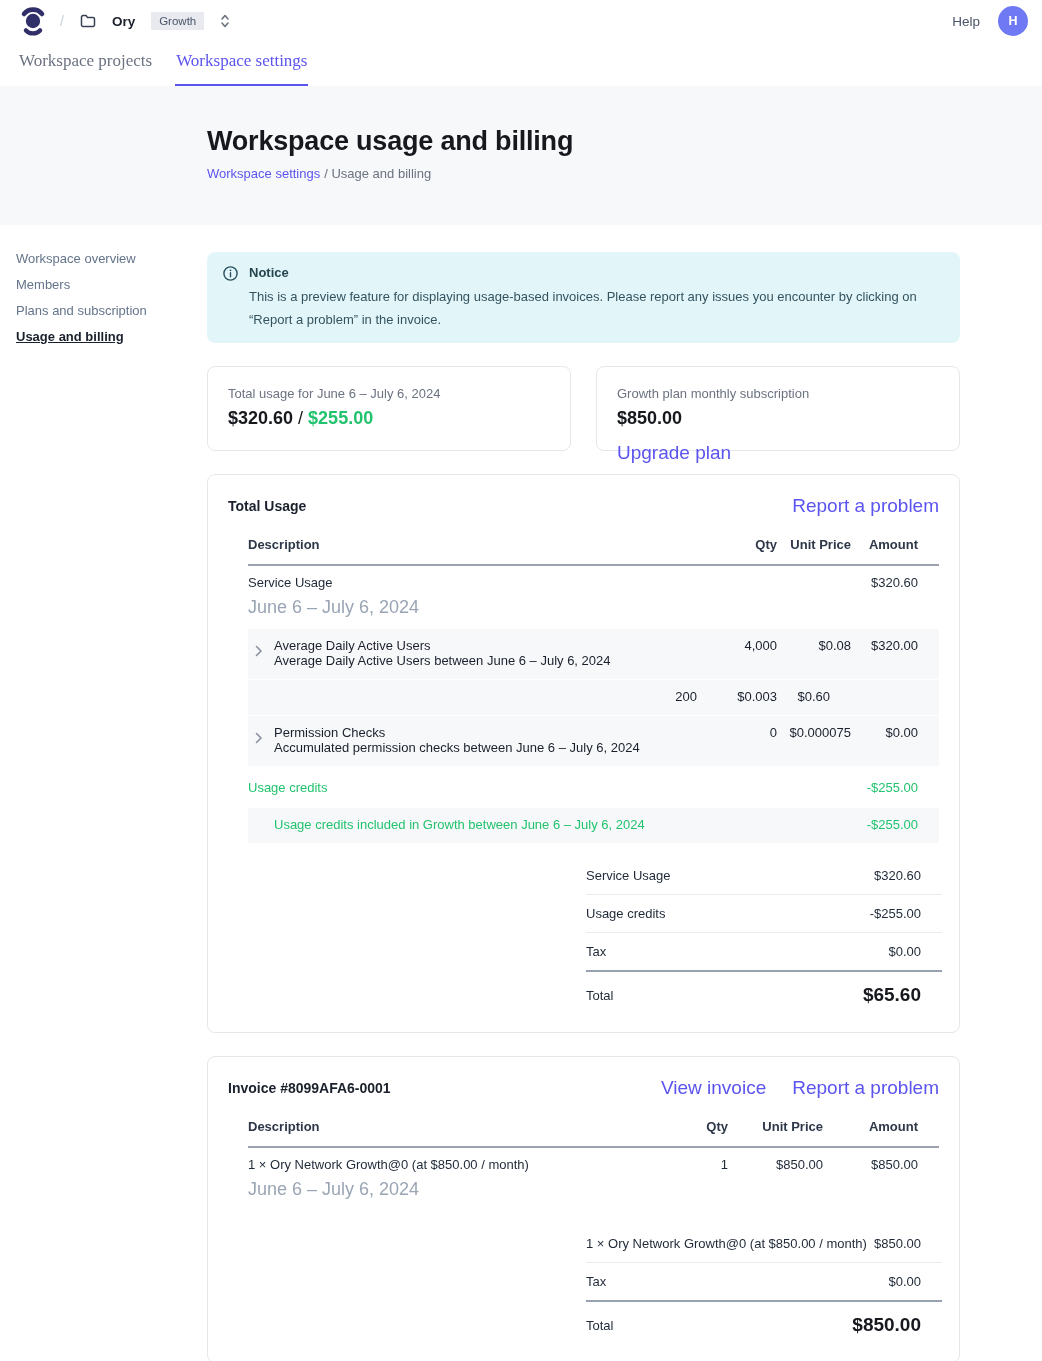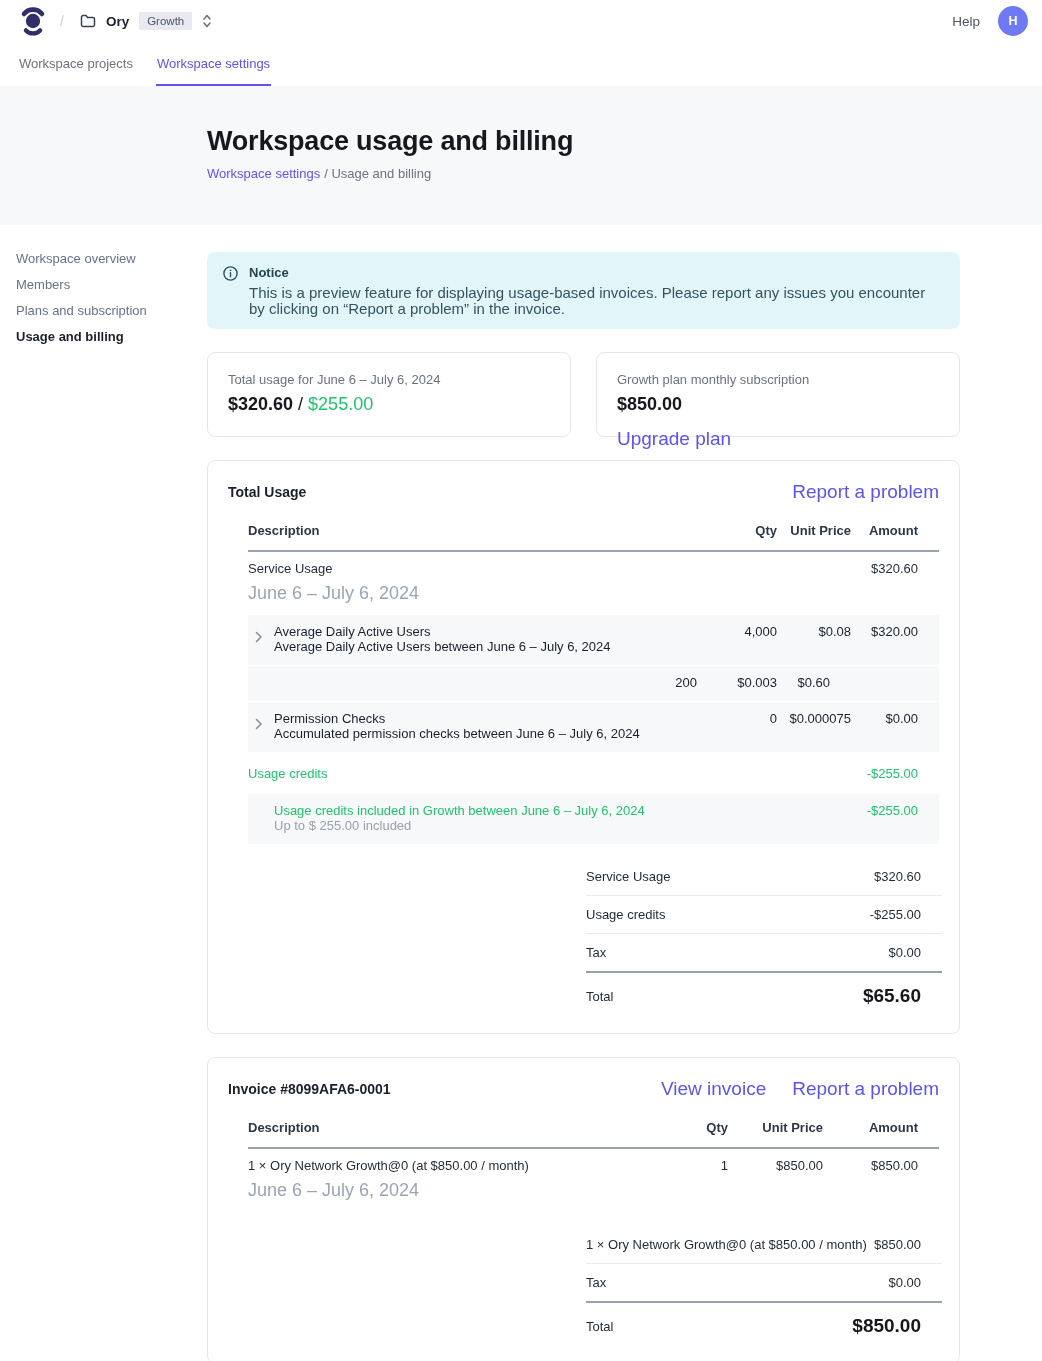--- a/index.html
+++ b/index.html
@@ -20,54 +20,54 @@
   *{margin:0;padding:0;box-sizing:border-box;}
   html,body{background:#fff;}
   body{
     width:1042px;height:1361px;position:relative;overflow:hidden;
     font-family:"Liberation Sans","DejaVu Sans",sans-serif;
     font-size:13px;color:var(--ink);
   }
   
   .topbar{height:42px;display:flex;align-items:center;padding:0 14px 0 20px;background:#fff;}
   .topbar .slash{color:#C9D1DC;margin:0 16px 0 14px;font-size:14px;}
-  .ws-switch{display:flex;align-items:center;gap:10px;background:none;border:none;cursor:pointer;font:inherit;color:var(--ink);}
+  .ws-switch{display:flex;align-items:center;gap:16px;background:none;border:none;cursor:pointer;font:inherit;color:var(--ink);}
   .ws-name{font-size:13.5px;font-weight:600;}
   .badge{background:#E8EAF0;color:#4A5568;font-size:11.5px;font-weight:500;padding:3px 8px;border-radius:0;}
   .topbar-right{margin-left:auto;display:flex;align-items:center;gap:18px;}
   .help-link{color:#4A5568;font-size:13.5px;background:none;border:none;cursor:pointer;font-family:inherit;}
   .avatar{width:30px;height:30px;border-radius:50%;background:var(--avatar-bg);color:#fff;
     display:flex;align-items:center;justify-content:center;font-size:12.5px;font-weight:600;border:none;cursor:pointer;}
   
   .tabs{display:flex;gap:22px;padding:0 0 0 18px;background:#fff;height:44px;align-items:flex-end;}
-  .tab{font-size:13px;color:var(--gray);padding:0 1px 13px;border:none;background:none;cursor:pointer;font-family:Liberation Sans, sans-serif;border-bottom:2px solid transparent;}
+  .tab{font-size:17px;color:var(--gray);padding:0 1px 13px;border:none;background:none;cursor:pointer;font-family:Liberation Serif, serif;border-bottom:2px solid transparent;}
   .tab.active{color:var(--accent);border-bottom-color:var(--accent);}
   
   .hero{background:#F7F8FA;height:139px;padding:40px 0 0 207px;}
   .hero h1{font-size:27px;font-weight:700;letter-spacing:-0.2px;color:#16181D;}
   .crumbs{margin-top:9px;font-size:13px;color:var(--gray);}
   .crumbs a{color:var(--accent);text-decoration:none;cursor:pointer;}
   .crumbs .rest{margin-left:4px;}
   
   .content{position:relative;padding-top:27px;}
   .sidenav{position:absolute;left:16px;top:27px;width:175px;list-style:none;}
   .sidenav li{margin-bottom:13px;color:#64748B;cursor:pointer;line-height:13px;}
-  .sidenav li.active{color:var(--ink);font-weight:700;}
+  .sidenav li.active{color:var(--ink);font-weight:700;text-decoration:underline;}
   .main{margin-left:207px;width:753px;padding-bottom:16px;}
   
   .notice{background:var(--notice-bg);border-radius:8px;padding:13px 20px 12px 16px;display:flex;gap:11px;color:var(--notice-text);}
   .notice .icn{flex:0 0 auto;margin-top:1px;}
   .notice b{font-size:13px;font-weight:700;display:block;}
-  .notice p{margin-top:5px;font-size:15px;line-height:16px;color:#35535F;}
+  .notice p{margin-top:5px;font-size:13px;line-height:23px;color:#35535F;}
   
   .cards{display:flex;gap:25px;margin-top:23px;}
   .card-sm{flex:1;border:1px solid var(--card-border);border-radius:8px;height:85px;padding:19px 20px;background:#fff;}
   .card-sm .lbl{color:var(--gray);font-size:13px;}
   .card-sm .val{font-size:18px;font-weight:700;margin-top:7px;color:#16181D;}
-  .card-sm .val .credit{color:var(--green);font-weight:400;}
+  .card-sm .val .credit{color:var(--green);font-weight:700;}
   .card-sm .val .sep{font-weight:400;color:#16181D;}
   .link{color:var(--accent);background:none;border:none;cursor:pointer;font-size:19px;font-family:inherit;padding:0;text-decoration:none;}
   .upgrade{display:inline-block;margin-top:13px;}
   
   .bigcard{border:1px solid var(--card-border);border-radius:8px;background:#fff;margin-top:23px;padding:20px 20px 24px;}
   .bigcard-head{display:flex;align-items:center;gap:9px;}
   .bigcard-head .ttl{font-size:14px;font-weight:700;}
   .bigcard-head .links{margin-left:auto;display:flex;gap:26px;}
   
   .tbl{margin:14px 0 0 20px;}
@@ -243,21 +243,20 @@
         <div class="row u-g greenrow">
           <div class="cell green">Usage credits</div>
           <div class="cell num"></div>
             <div class="cell num"></div>
           <div class="cell num amt green">-$255.00</div>
         </div>
 
         <div class="row u-g subrow">
           <div class="cell desc" style="padding-left:26px;">
             <div class="t green">Usage credits included in Growth between June 6 – July 6, 2024</div>
-            <div class="s" style="color:#97A1AE;">Up to $ 255.00 included</div>
           </div>
           <div class="cell num"></div>
             <div class="cell num"></div>
           <div class="cell num amt green">-$255.00</div>
         </div>
       </div>
 
       <div class="sumblock">
         <div class="sumrow">
           <span>Service Usage</span>

